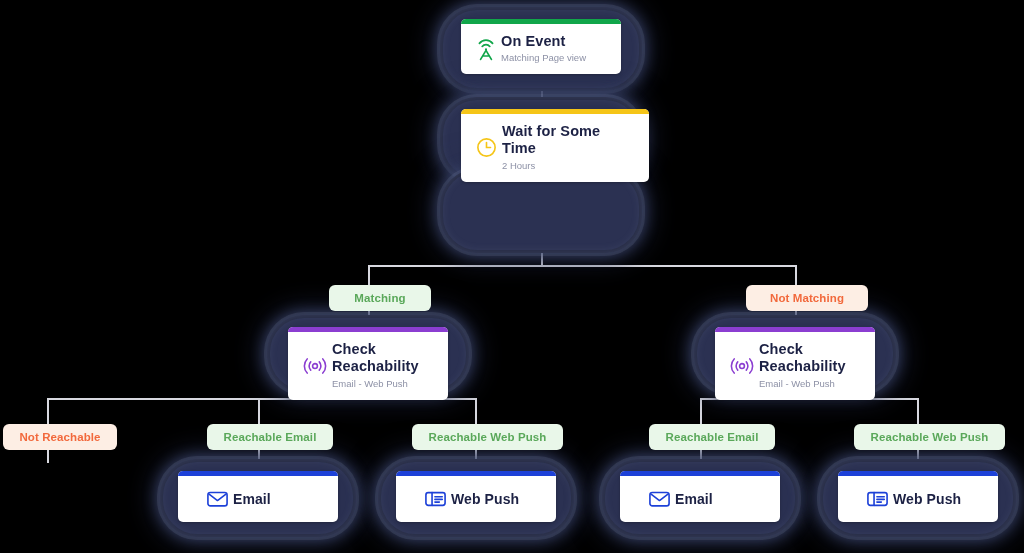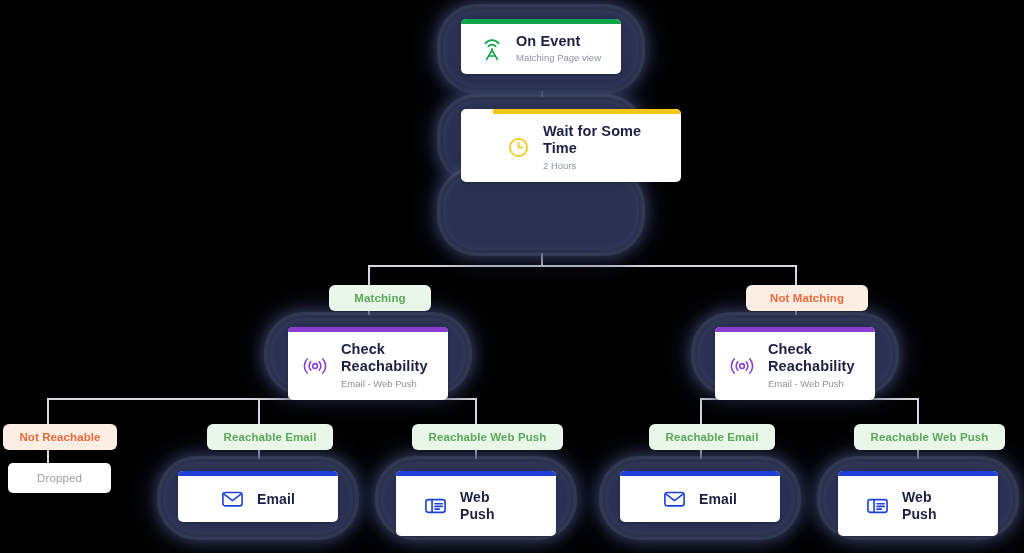--- a/index.html
+++ b/index.html
@@ -24,21 +24,21 @@
     box-shadow:inset 0 0 10px 4px rgba(150,160,190,.18);
     pointer-events:none;
   }
 
   
   .card{
     position:absolute;background:#ffffff;border-radius:5px;
     overflow:hidden;box-shadow:0 1px 3px rgba(0,0,0,.25);
   }
   .card .bar{height:5px;width:100%;}
-  .card .body{display:flex;align-items:center;padding:9px 14px;gap:13px;justify-content:center;}
+  .card .body{display:flex;align-items:center;padding:9px 14px;gap:4px;}
   .card .ico{flex:0 0 auto;display:flex;align-items:center;justify-content:center;}
   .card .txt{display:flex;flex-direction:column;justify-content:center;}
   .card .title{font-size:14.5px;font-weight:bold;color:#1c2144;line-height:1.2;letter-spacing:.1px;}
   .card .sub{font-size:9.5px;color:#8d91a6;line-height:1.35;margin-top:2px;}
   .card.simple .body{padding:13px 28px;}
   .card.simple .title{font-size:14px;}
 
   
   .pill{
     position:absolute;border-radius:6px;display:flex;align-items:center;justify-content:center;
@@ -107,21 +107,21 @@
           <path d="M11 13.4 L5.6 22.4 M11 13.4 L16.4 22.4 M7.6 19 H14.4"></path>
         </svg>
       </div>
       <div class="txt">
         <div class="title">On Event</div>
         <div class="sub">Matching Page view</div>
       </div>
     </div>
   </div>
 
-  <div class="card" style="left:461px;top:109px;width:188px;padding-left:32px;">
+  <div class="card" style="left:461px;top:109px;width:188px;">
     <div class="bar" style="background:#f5c518;"></div>
     <div class="body">
       <div class="ico">
         <svg width="23" height="23" viewBox="0 0 24 24" fill="none" stroke="#f5c518" stroke-width="1.7" stroke-linecap="round">
           <circle cx="12" cy="12" r="9"></circle>
           <path d="M12 6.8 V12 H16.2"></path>
         </svg>
       </div>
       <div class="txt">
         <div class="title">Wait for Some Time</div>
@@ -224,21 +224,20 @@
       <div class="txt">
         <div class="title">Web Push</div>
       </div>
     </div>
   </div>
 
   <div class="pill green" style="left:329px;top:285px;width:78px;">Matching</div>
   <div class="pill orange" style="left:746px;top:285px;width:98px;">Not Matching</div>
 
   <div class="pill orange" style="left:3px;top:424px;width:90px;">Not Reachable</div>
-  <div class="pill grey" style="left:8px;top:463px;width:79px;">Dropped</div>
 
   <div class="pill green" style="left:207px;top:424px;width:102px;">Reachable Email</div>
   <div class="pill green" style="left:412px;top:424px;width:127px;">Reachable Web Push</div>
 
   <div class="pill green" style="left:649px;top:424px;width:102px;">Reachable Email</div>
   <div class="pill green" style="left:854px;top:424px;width:127px;">Reachable Web Push</div>
 
 </div>
 
 </body></html>

